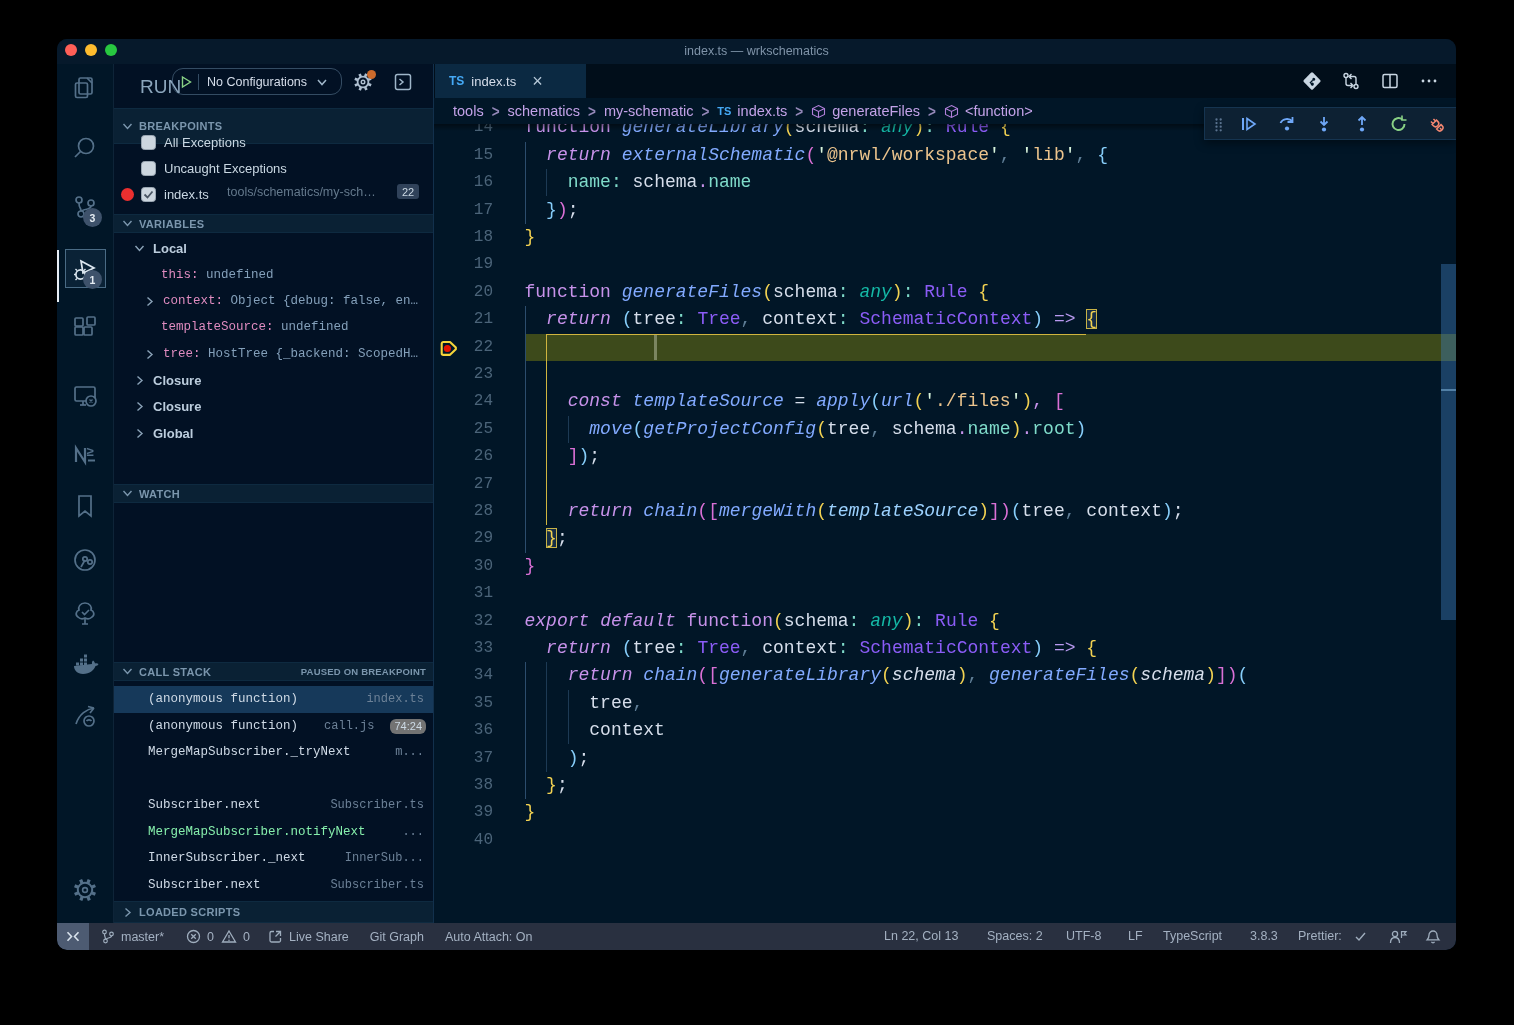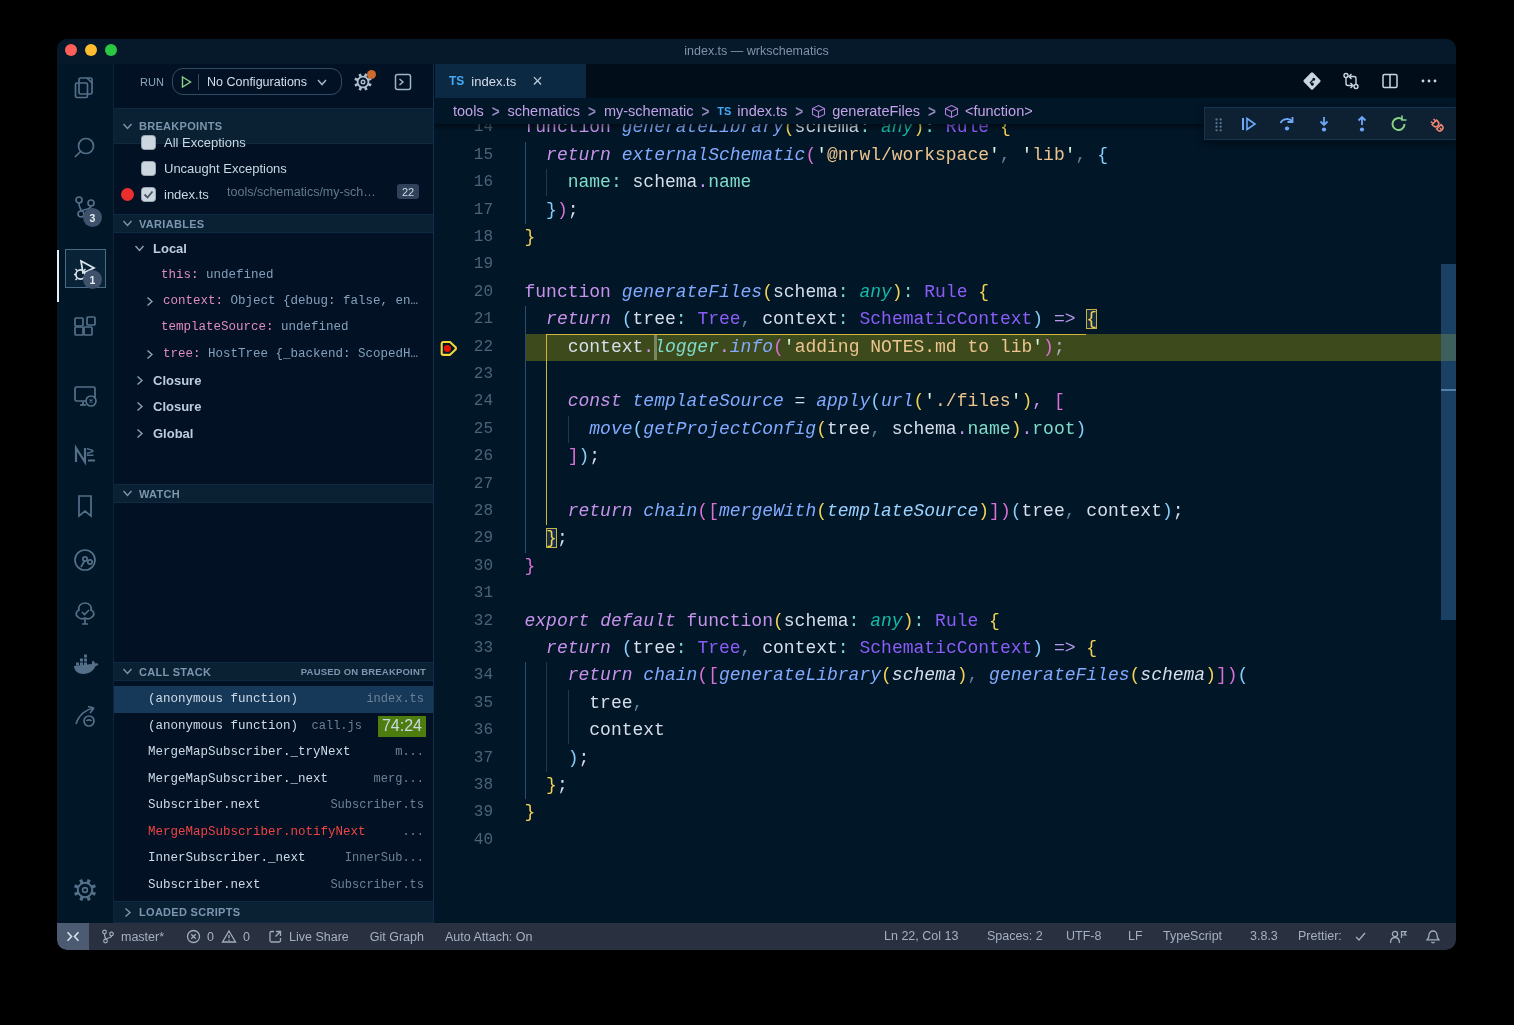--- a/index.html
+++ b/index.html
@@ -123,21 +123,21 @@
           <line x1="11.19" y1="7.37" x2="9.62" y2="3.69" stroke="#547089" stroke-width="3.2"></line>
           <line x1="16.70" y1="7.32" x2="18.20" y2="3.62" stroke="#547089" stroke-width="3.2"></line>
           <line x1="20.63" y1="11.19" x2="24.31" y2="9.62" stroke="#547089" stroke-width="3.2"></line>
         </svg></div>
     <div style="position:absolute;left:26px;top:144px;width:19px;height:19px;border-radius:50%;background:#3e526b;color:#e6edf3;font-size:10.5px;font-weight:bold;display:flex;align-items:center;justify-content:center">3</div>
       <div style="position:absolute;left:26px;top:206px;width:19px;height:19px;border-radius:50%;background:#3e526b;color:#e6edf3;font-size:10.5px;font-weight:bold;display:flex;align-items:center;justify-content:center">1</div>
       <div style="position:absolute;left:0;top:186px;width:2px;height:52px;background:#e7eef5"></div>
   </div>
 
   <div style="position:absolute;left:56px;top:25px;width:320px;height:859px;background:#021124;border-left:1px solid #0e2438">
-    <div style="position:absolute;left:26px;top:12px;font-size:11px;color:#8ca6bd">RUN</div>
+    <div style="position:absolute;left:26px;top:12px;font-size:19px;color:#8ca6bd">RUN</div>
 <div style="position:absolute;left:58px;top:4px;width:170px;height:27px;border:1px solid rgba(95,126,151,.55);border-radius:11px;display:flex;align-items:center">
         <span style="margin-left:6px;display:flex">
           <svg width="14" height="14" viewBox="0 0 14 14" style="">
             <path d="M3.5 2 L11.5 7 L3.5 12 Z" fill="none" stroke="#89d185" stroke-width="1.4"></path>
           </svg>
         </span>
         <span style="width:1px;height:16px;background:rgba(95,126,151,.55);margin-left:5px"></span>
         <span style="margin-left:8px;font-size:12.5px;color:#d6deeb">No Configurations</span>
         <span style="margin-left:9px;display:flex">
           <svg width="12" height="12" viewBox="0 0 12 12" style="">
@@ -277,36 +277,32 @@
         <span style="margin-left:6px;font-family:'Liberation Sans';font-size:11px;font-weight:bold;letter-spacing:.3px;color:#7b96ad">CALL STACK</span>
         <span style="margin-left:auto;margin-right:8px;font-size:9.5px;font-weight:bold;color:#7b96ad;letter-spacing:.2px">PAUSED ON BREAKPOINT</span>
       </div>
 <div style="position:absolute;left:0;top:622px;width:320px;height:26.5px;background:#16395a;display:flex;align-items:center">
         <span style="margin-left:34px;font-family:'Liberation Mono';font-size:12.5px;color:#cfdae6;white-space:nowrap">(anonymous function)</span>
         <span style="margin-left:auto;margin-right:10px;font-family:'Liberation Mono';font-size:12.5px;font-size:12px;color:#6c8197;white-space:nowrap">index.ts</span>
       </div>
 <div style="position:absolute;left:0;top:649px;width:320px;height:26.5px;display:flex;align-items:center">
         <span style="margin-left:34px;font-family:'Liberation Mono';font-size:12.5px;color:#cfdae6;white-space:nowrap">(anonymous function)</span>
         <span style="margin-left:auto;margin-right:10px;font-family:'Liberation Mono';font-size:12.5px;font-size:12px;color:#6c8197;white-space:nowrap">call.js</span>
-        <span style="margin-right:8px;margin-left:6px;background:#4d7c0f;border-radius:0;font-size:16px;color:#ccd9e4;padding:1.5px 4px">74:24</span>
+        <span style="margin-right:8px;margin-left:6px;background:#737373;border-radius:6px;font-size:11px;color:#ccd9e4;padding:1.5px 4px">74:24</span>
       </div>
 <div style="position:absolute;left:0;top:675px;width:320px;height:26.5px;display:flex;align-items:center">
         <span style="margin-left:34px;font-family:'Liberation Mono';font-size:12.5px;color:#cfdae6;white-space:nowrap">MergeMapSubscriber._tryNext</span>
         <span style="margin-left:auto;margin-right:10px;font-family:'Liberation Mono';font-size:12.5px;font-size:12px;color:#6c8197;white-space:nowrap">m...</span>
       </div>
-<div style="position:absolute;left:0;top:702px;width:320px;height:26.5px;display:flex;align-items:center">
-        <span style="margin-left:34px;font-family:'Liberation Mono';font-size:12.5px;color:#cfdae6;white-space:nowrap">MergeMapSubscriber._next</span>
-        <span style="margin-left:auto;margin-right:10px;font-family:'Liberation Mono';font-size:12.5px;font-size:12px;color:#6c8197;white-space:nowrap">merg...</span>
-      </div>
 <div style="position:absolute;left:0;top:728px;width:320px;height:26.5px;display:flex;align-items:center">
         <span style="margin-left:34px;font-family:'Liberation Mono';font-size:12.5px;color:#cfdae6;white-space:nowrap">Subscriber.next</span>
         <span style="margin-left:auto;margin-right:10px;font-family:'Liberation Mono';font-size:12.5px;font-size:12px;color:#6c8197;white-space:nowrap">Subscriber.ts</span>
       </div>
 <div style="position:absolute;left:0;top:755px;width:320px;height:26.5px;display:flex;align-items:center">
-        <span style="margin-left:34px;font-family:'Liberation Mono';font-size:12.5px;color:#ef4444;white-space:nowrap">MergeMapSubscriber.notifyNext</span>
+        <span style="margin-left:34px;font-family:'Liberation Mono';font-size:12.5px;color:#86efac;white-space:nowrap">MergeMapSubscriber.notifyNext</span>
         <span style="margin-left:auto;margin-right:10px;font-family:'Liberation Mono';font-size:12.5px;font-size:12px;color:#6c8197;white-space:nowrap">...</span>
       </div>
 <div style="position:absolute;left:0;top:781px;width:320px;height:26.5px;display:flex;align-items:center">
         <span style="margin-left:34px;font-family:'Liberation Mono';font-size:12.5px;color:#cfdae6;white-space:nowrap">InnerSubscriber._next</span>
         <span style="margin-left:auto;margin-right:10px;font-family:'Liberation Mono';font-size:12.5px;font-size:12px;color:#6c8197;white-space:nowrap">InnerSub...</span>
       </div>
 <div style="position:absolute;left:0;top:808px;width:320px;height:26.5px;display:flex;align-items:center">
         <span style="margin-left:34px;font-family:'Liberation Mono';font-size:12.5px;color:#cfdae6;white-space:nowrap">Subscriber.next</span>
         <span style="margin-left:auto;margin-right:10px;font-family:'Liberation Mono';font-size:12.5px;font-size:12px;color:#6c8197;white-space:nowrap">Subscriber.ts</span>
       </div>
@@ -402,21 +398,20 @@
 <div class="cl" style="top:157.5px"><span class="w">  </span><span class="sk">}</span><span class="or">)</span><span class="w">;</span></div>
 <div class="ln" style="top:157.5px">17</div>
 <div class="cl" style="top:184.9px"><span class="au">}</span></div>
 <div class="ln" style="top:184.9px">18</div>
 <div class="cl" style="top:212.3px"></div>
 <div class="ln" style="top:212.3px">19</div>
 <div class="cl" style="top:239.7px"><span class="p">function</span><span class="w"> </span><span class="b">generateFiles</span><span class="au">(</span><span class="w">schema</span><span class="t">:</span><span class="w"> </span><span class="gi">any</span><span class="au">)</span><span class="t">:</span><span class="w"> </span><span class="g">Rule</span><span class="w"> </span><span class="au">{</span></div>
 <div class="ln" style="top:239.7px">20</div>
 <div class="cl" style="top:267.1px"><span class="w">  </span><span class="pi">return</span><span class="w"> </span><span class="sk">(</span><span class="w">tree</span><span class="t">:</span><span class="w"> </span><span class="g">Tree</span><span class="cm">,</span><span class="w"> </span><span class="w">context</span><span class="t">:</span><span class="w"> </span><span class="g">SchematicContext</span><span class="sk">)</span><span class="w"> </span><span class="ar">=&gt;</span><span class="w"> </span><span class="au bx">{</span></div>
 <div class="ln" style="top:267.1px">21</div>
-<div class="cl" style="top:294.5px"><span class="w">    </span><span class="w">context</span><span class="p">.</span><span class="ti">logger</span><span class="p">.</span><span class="b">info</span><span class="or">(</span><span class="q">'</span><span class="s">adding NOTES.md to lib</span><span class="q">'</span><span class="or">)</span><span class="wd">;</span></div>
 <div class="ln" style="top:294.5px">22</div>
 <div class="cl" style="top:321.9px"></div>
 <div class="ln" style="top:321.9px">23</div>
 <div class="cl" style="top:349.3px"><span class="w">    </span><span class="pi">const</span><span class="w"> </span><span class="b">templateSource</span><span class="w"> = </span><span class="b">apply</span><span class="sk">(</span><span class="b">url</span><span class="au">(</span><span class="q">'</span><span class="s">./files</span><span class="q">'</span><span class="au">)</span><span class="p">,</span><span class="w"> </span><span class="or">[</span></div>
 <div class="ln" style="top:349.3px">24</div>
 <div class="cl" style="top:376.7px"><span class="w">      </span><span class="b">move</span><span class="sk">(</span><span class="b">getProjectConfig</span><span class="au">(</span><span class="w">tree</span><span class="cm">,</span><span class="w"> </span><span class="w">schema</span><span class="p">.</span><span class="t">name</span><span class="au">)</span><span class="p">.</span><span class="t">root</span><span class="sk">)</span></div>
 <div class="ln" style="top:376.7px">25</div>
 <div class="cl" style="top:404.1px"><span class="w">    </span><span class="or">]</span><span class="sk">)</span><span class="w">;</span></div>
 <div class="ln" style="top:404.1px">26</div>
 <div class="cl" style="top:431.5px"></div>

